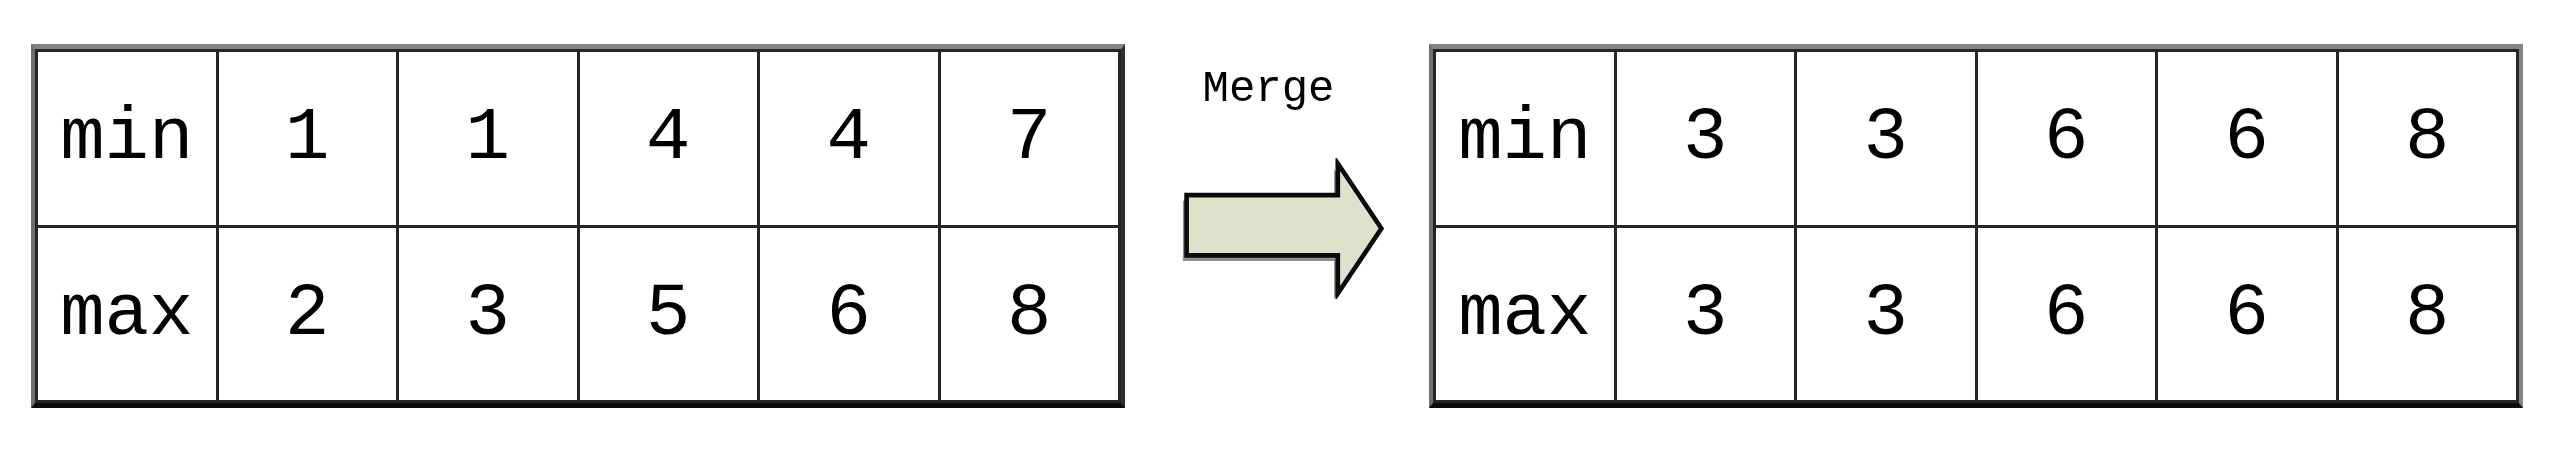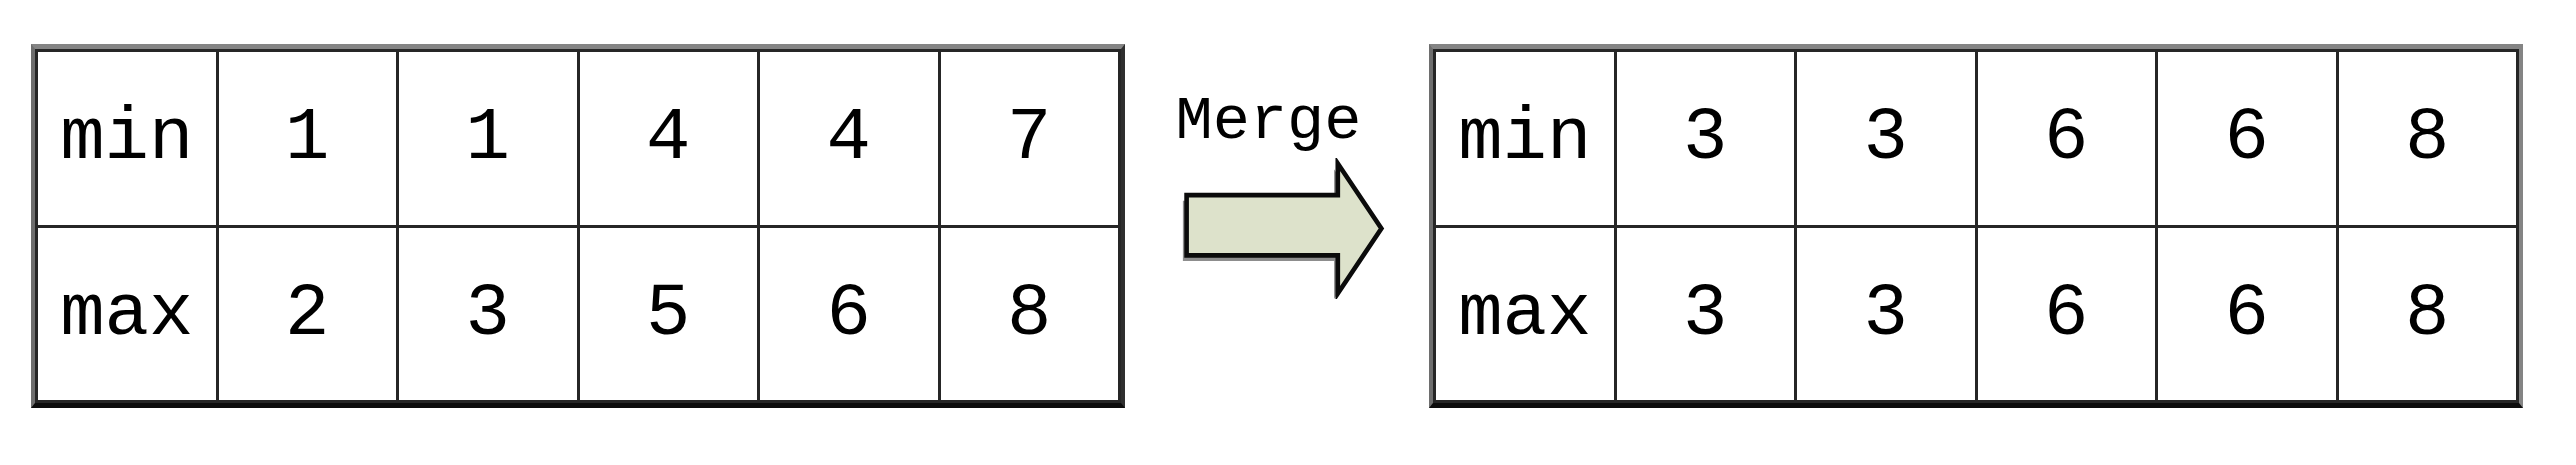--- a/index.html
+++ b/index.html
@@ -50,24 +50,23 @@
     top: 0;
     width: 305px;
     height: 465px;
   }
   .merge-label {
     position: absolute;
     left: 0;
     right: 16px;
     top: 67px;
     text-align: center;
-    font-size: 62px;
+    font-size: 44px;
     line-height: 1;
     color: #000000;
-    margin-top: 24px;
   }
   .merge-arrow {
     position: absolute;
     left: 57px;
     top: 158px;
   }
 </style>
 </head>
 <body>
 

